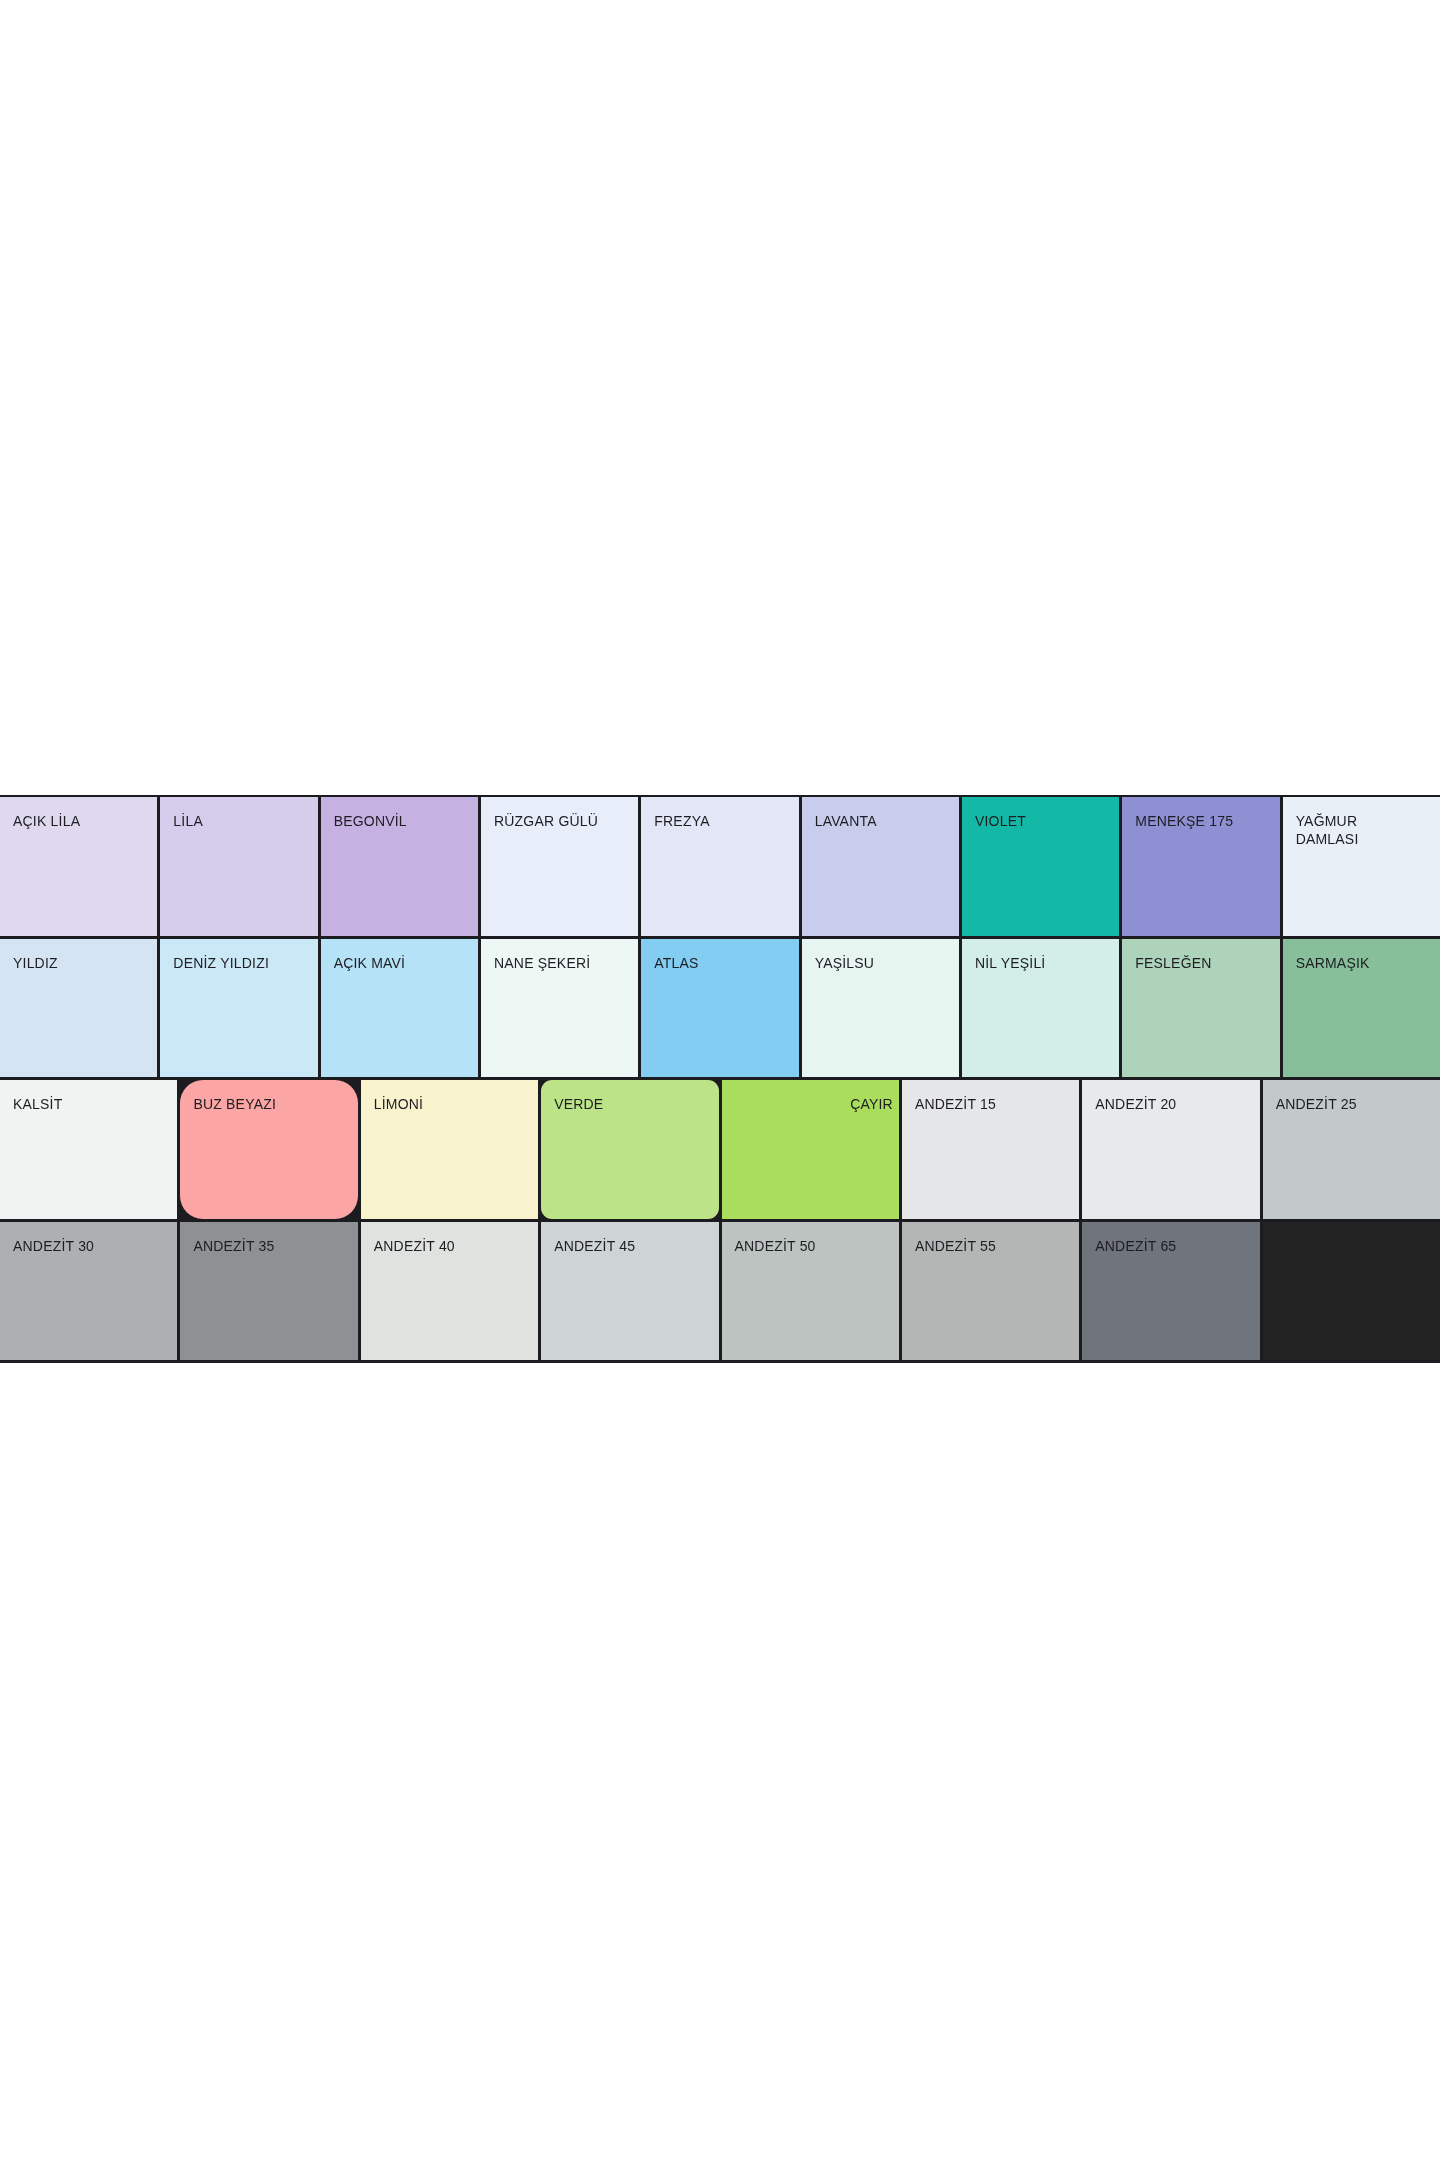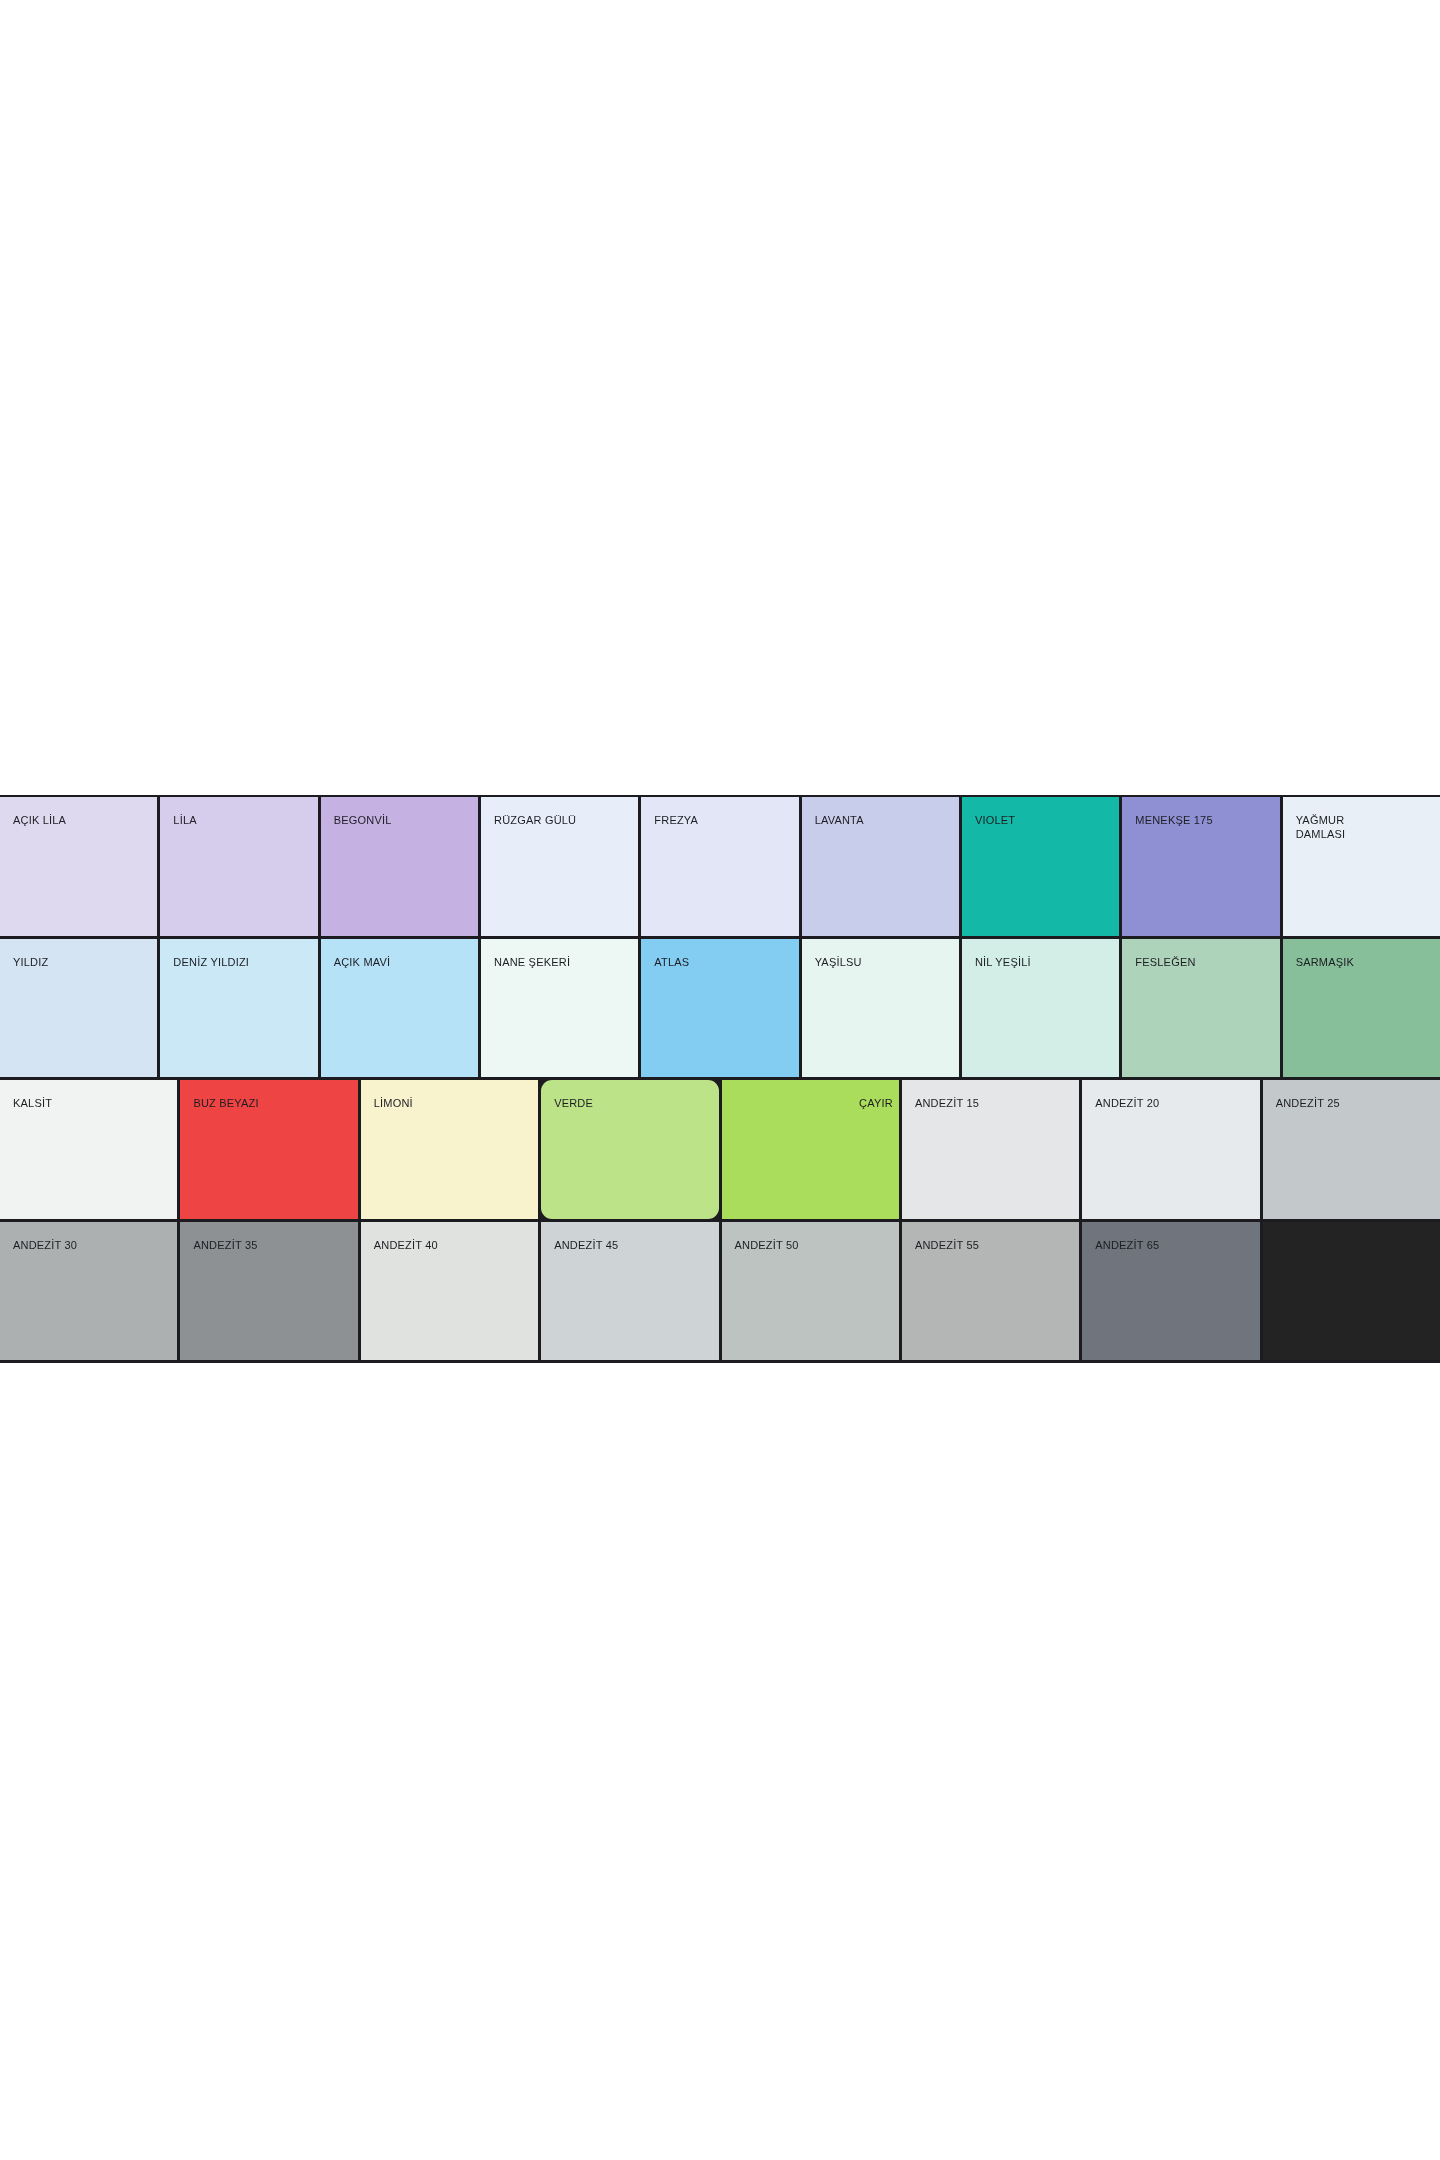--- a/index.html
+++ b/index.html
@@ -44,21 +44,21 @@
     min-width: 0;
     box-sizing: border-box;
   }
 
   
   .swatch-label {
     position: absolute;
     left: 13px;
     top: 16px;
     right: 6px;
-    font-size: 11px;
+    font-size: 14px;
     line-height: 1.28;
     letter-spacing: 0.2px;
     color: #1d1d22;
     font-weight: 400;
     white-space: pre-line;
     text-transform: uppercase;
     font-family: "Liberation Sans", sans-serif;
   }
 </style>
 </head>
@@ -121,21 +121,21 @@
         <span class="swatch-label">FESLEĞEN</span>
       </div>
       <div class="swatch" style="background: rgb(135, 191, 154);">
         <span class="swatch-label">SARMAŞIK</span>
       </div>
     </div>
     <div class="swatch-row">
       <div class="swatch" style="background: rgb(241, 242, 242);">
         <span class="swatch-label">KALSİT</span>
       </div>
-      <div class="swatch" style="background: #ef4444;">
+      <div class="swatch" style="background: #fca5a5; border-radius: 23px;">
         <span class="swatch-label">BUZ BEYAZI</span>
       </div>
       <div class="swatch" style="background: rgb(248, 242, 205);">
         <span class="swatch-label">LİMONİ</span>
       </div>
       <div class="swatch" style="background: rgb(189, 227, 136); border-radius: 11px;">
         <span class="swatch-label">VERDE</span>
       </div>
       <div class="swatch" style="background: rgb(170, 221, 92); text-align: right;">
         <span class="swatch-label">ÇAYIR</span>

